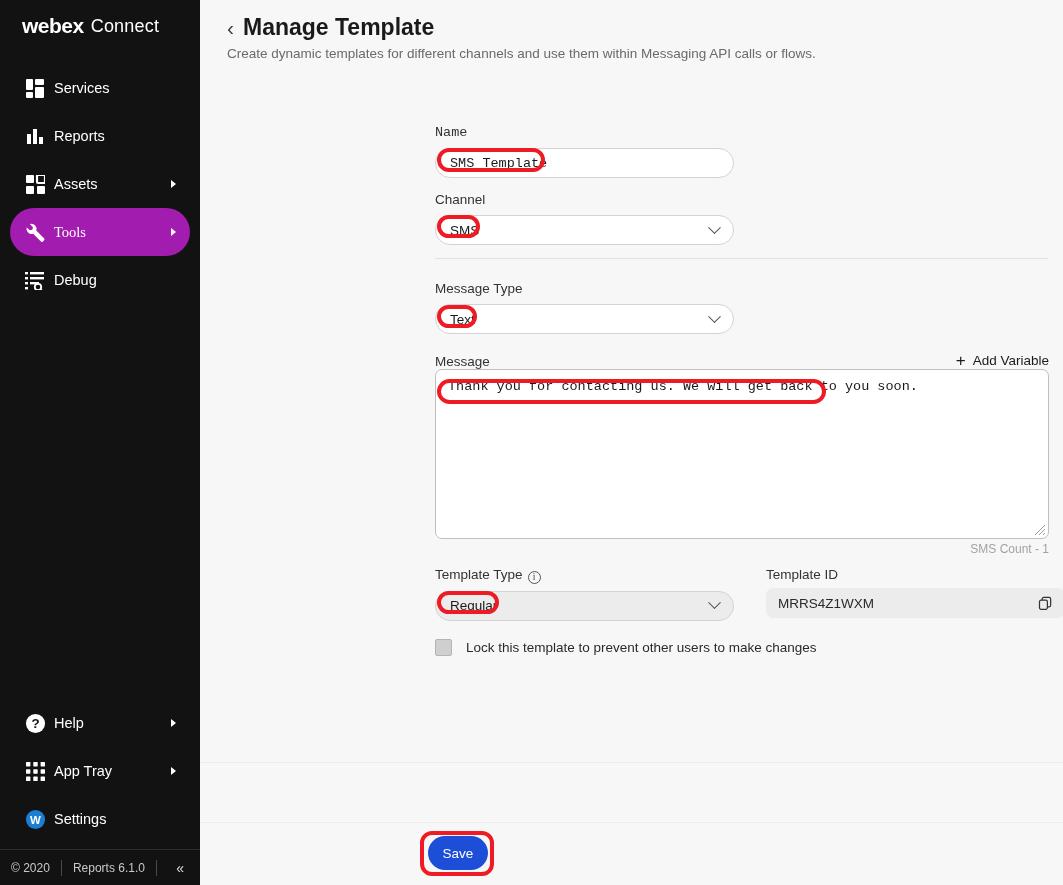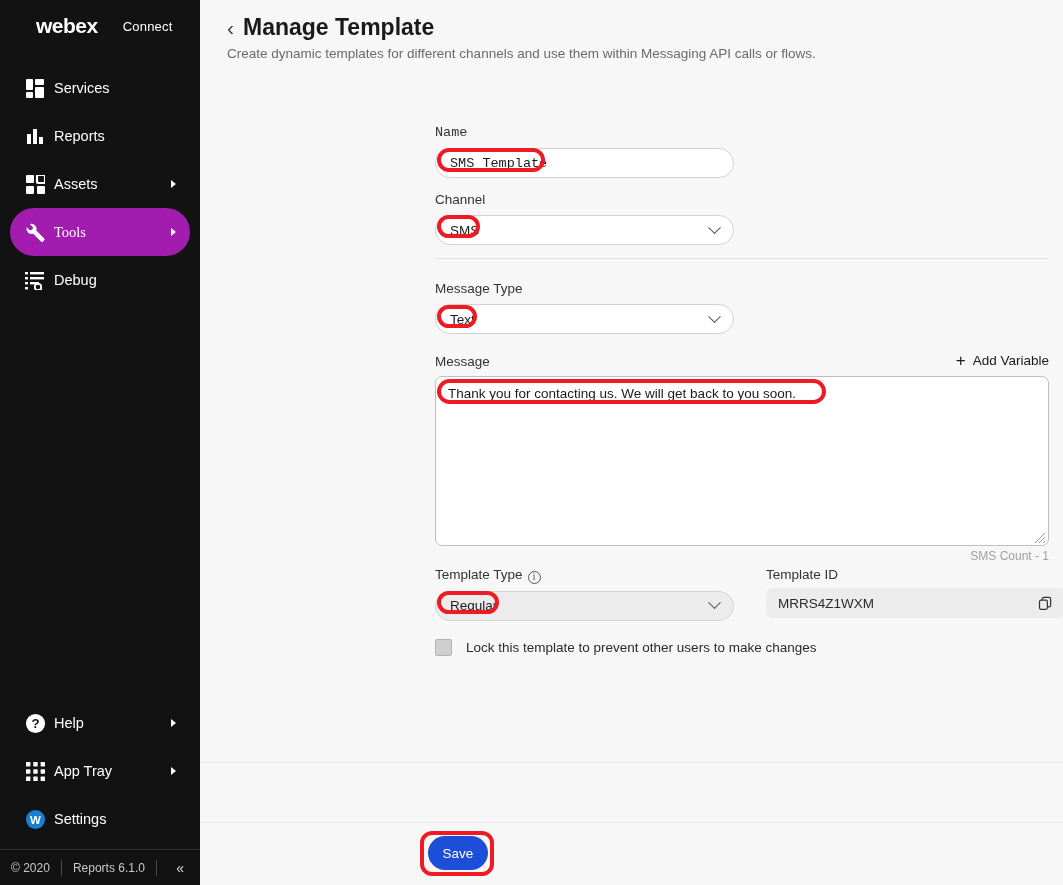--- a/index.html
+++ b/index.html
@@ -15,24 +15,24 @@
   .sidebar {
     width: 200px; height: 885px;
     background: #121212;
     color: #ffffff;
     flex: 0 0 200px;
     position: relative;
     display: flex; flex-direction: column;
   }
   .brand {
     height: 52px; display: flex; align-items: center;
-    padding-left: 36px; letter-spacing: .2px;
+    padding-left: 22px; letter-spacing: .2px;
   }
   .brand .w { font-size: 21px; font-weight: 700; letter-spacing: -0.5px; }
-  .brand .c { font-size: 13px; font-weight: 400; margin-left: 25px; }
+  .brand .c { font-size: 18px; font-weight: 400; margin-left: 7px; }
 
   .nav-top { margin-top: 12px; }
   .nav-bottom { margin-top: auto; padding-bottom: 6px; }
 
   .nav-item {
     height: 48px; margin: 0 10px 0 10px;
     display: flex; align-items: center;
     border-radius: 24px;
     cursor: pointer;
     position: relative;
@@ -336,21 +336,21 @@
       </div>
 
       <div class="field" style="position:absolute;left:0;top:240px;">
         <div class="msg-head">
           <label class="flabel" style="margin-bottom:0;">Message</label>
           <div class="addvar">
             <span class="plus">+</span>
             <span>Add Variable</span>
           </div>
         </div>
-        <div class="textarea" style="margin-top:7px;">
+        <div class="textarea" style="font-family:Liberation Mono, monospace;">
           <span>Thank you for contacting us. We will get back to you soon.</span>
           <span class="resize-grip">
             <svg width="12" height="12" viewBox="0 0 12 12">
               <g stroke="#9a9a9a" stroke-width="1">
                 <line x1="11" y1="1" x2="1" y2="11"></line>
                 <line x1="11" y1="5" x2="5" y2="11"></line>
                 <line x1="11" y1="9" x2="9" y2="11"></line>
               </g>
             </svg>
           </span>

